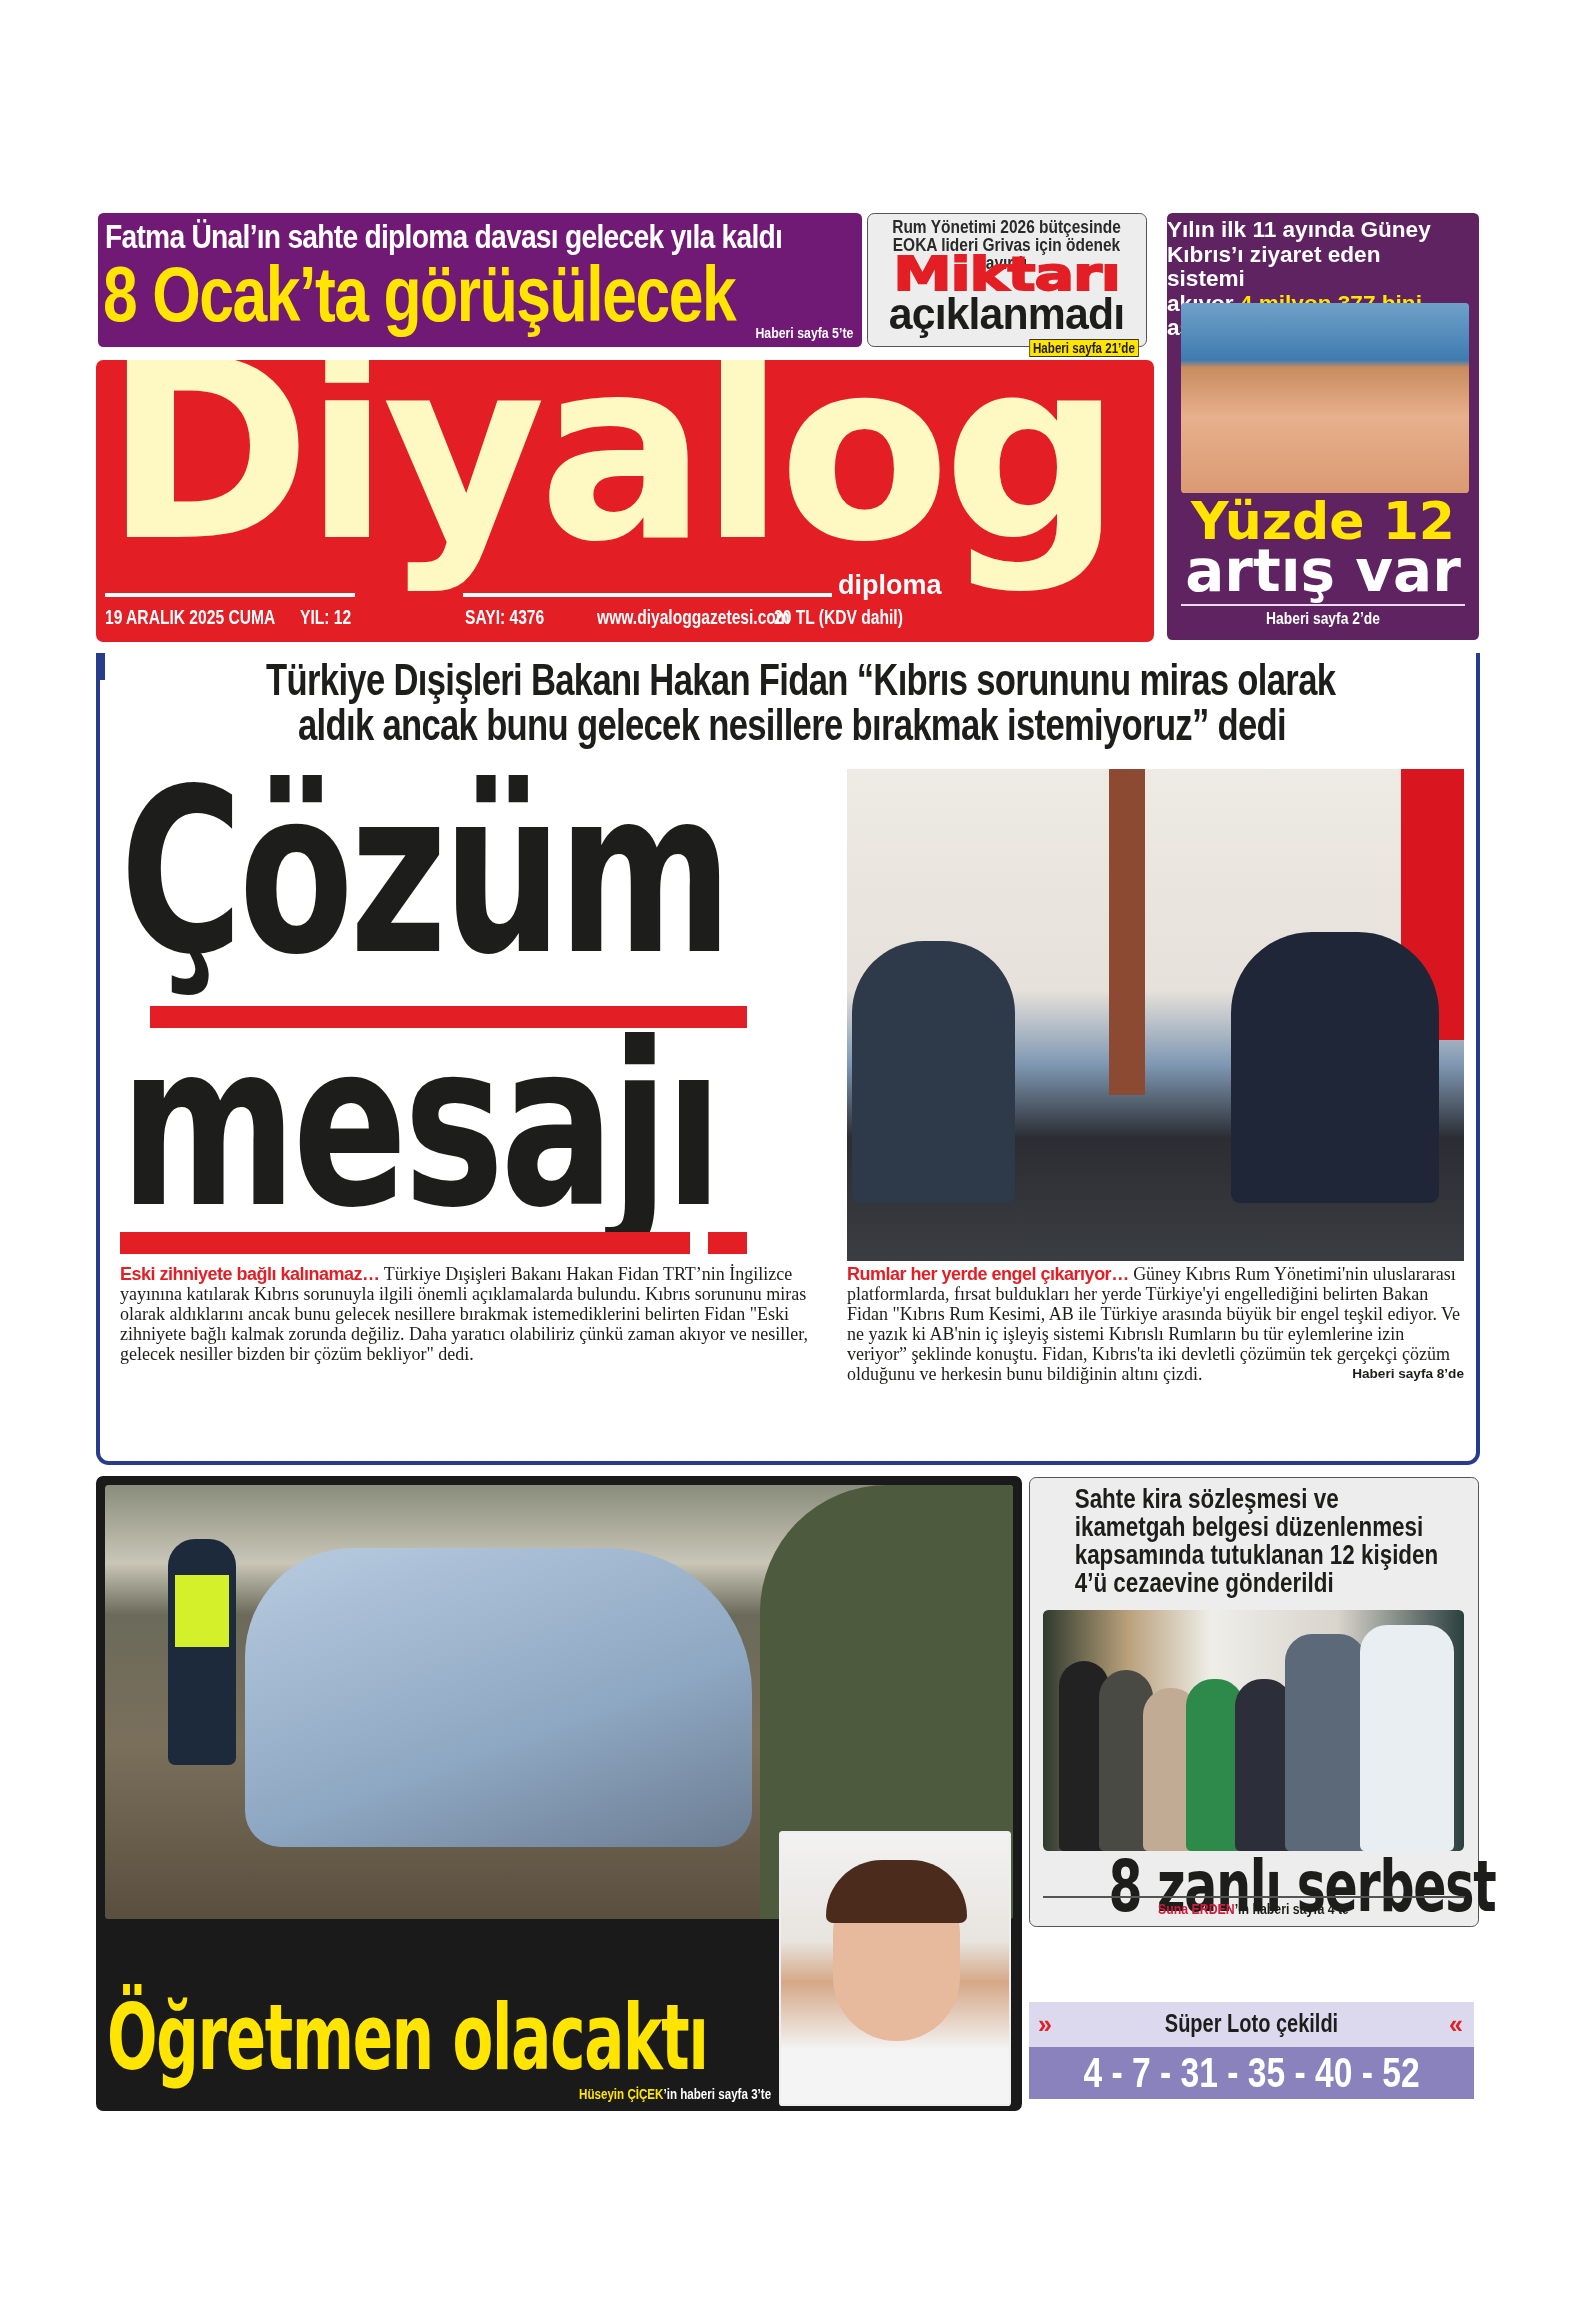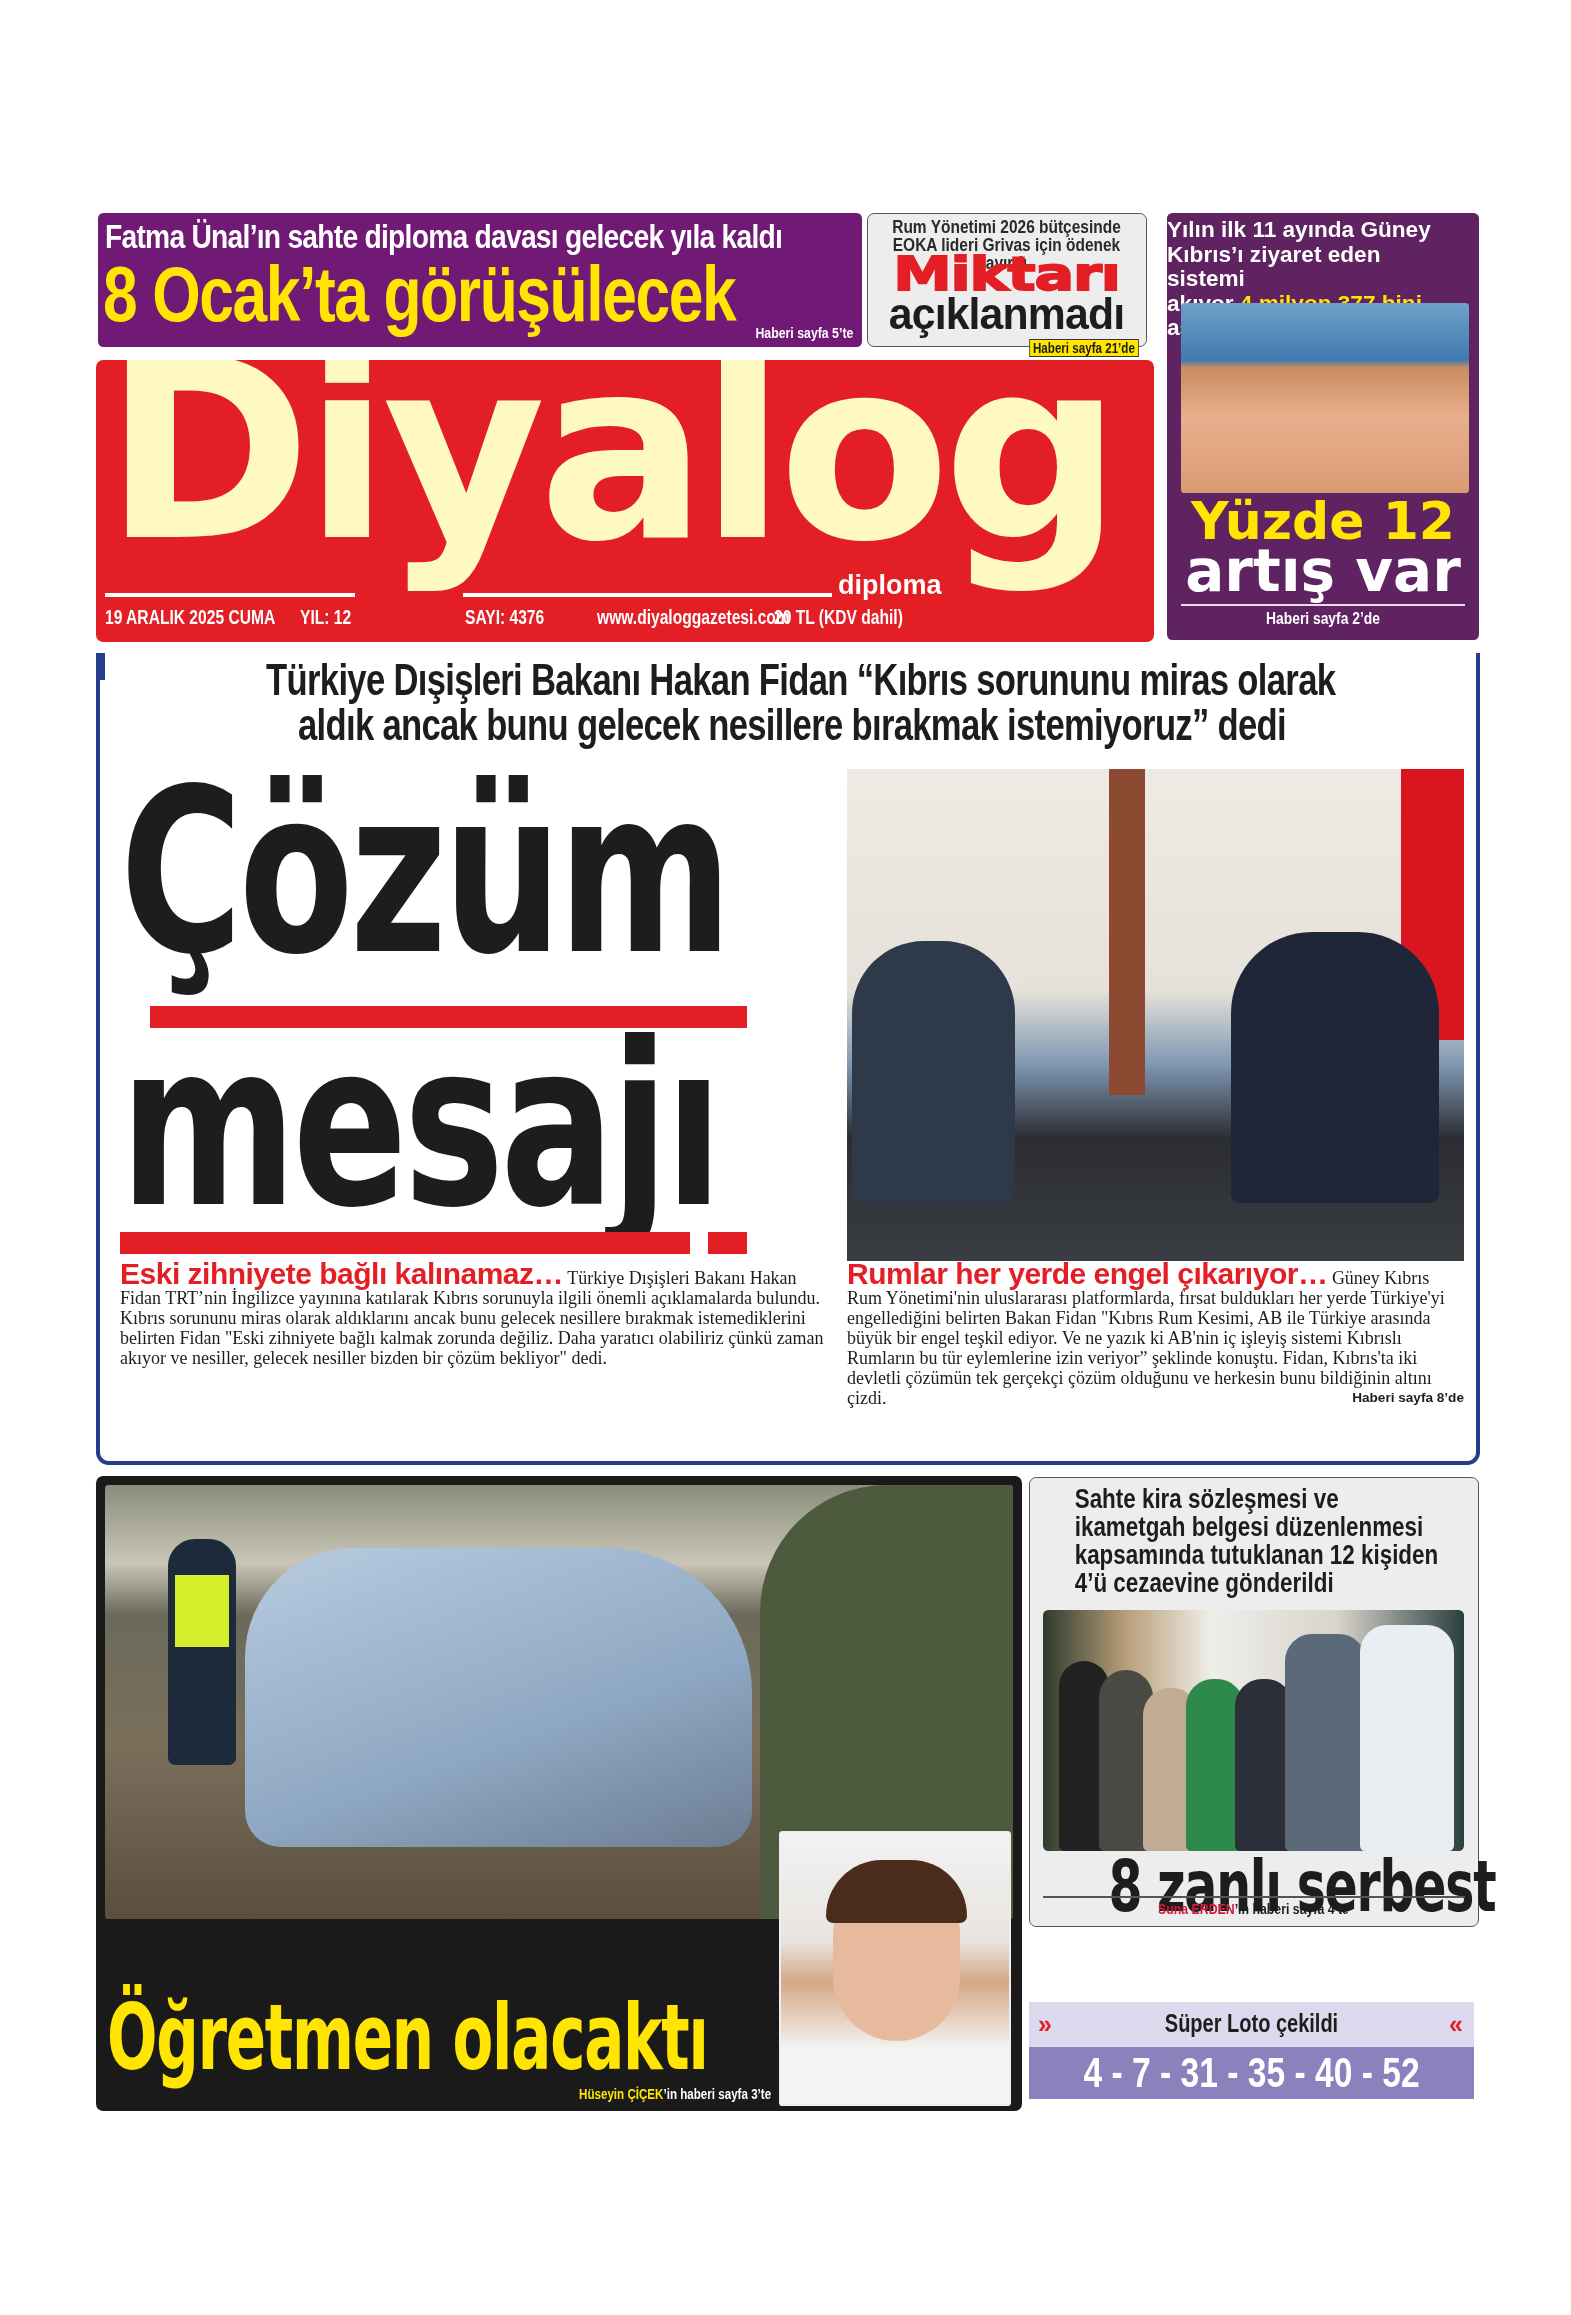--- a/index.html
+++ b/index.html
@@ -47,21 +47,21 @@
   #main-story .big2 { position: absolute; left: 20px; top: 360px; font-family: "DejaVu Sans", sans-serif; font-weight: bold; font-size: 226px; line-height: 1; color: #1d1d1b; letter-spacing: -5.4px; white-space: nowrap; transform: scaleX(0.75); transform-origin: left top; }
   .redbar { position: absolute; background: #e31e24; height: 22px; }
   #main-story .photo { position: absolute; left: 747px; top: 116px; width: 617px; height: 492px; background: linear-gradient(180deg, #eeeae4 0%, #e6e1da 45%, #7f98b3 60%, #2b2d33 75%, #3a3d42 100%); overflow: hidden; }
   #main-story .photo .pillar { position: absolute; left: 262px; top: 0; width: 36px; height: 326px; background: #8c4a32; }
   #main-story .photo .flag { position: absolute; right: 0; top: 0; width: 63px; height: 271px; background: #d9161f; }
   #main-story .photo .woman { position: absolute; left: 4.5px; top: 172px; width: 163px; height: 262px; background: #2e3a4a; border-radius: 72px 72px 9px 9px; }
   #main-story .photo .man { position: absolute; left: 384px; top: 163px; width: 208px; height: 271px; background: #1e2638; border-radius: 81px 81px 9px 9px; }
   #main-story .photo .caption { position: absolute; left: 178px; top: 11px; width: 268px; background: #ffe500; border-radius: 5.4px; text-align: center; font-weight: bold; font-size: 17px; line-height: 18px; padding: 5.4px 3.6px; color: #1d1d1b; }
   #main-story .photo .caption span { display: block; white-space: nowrap; transform: scaleX(0.84); }
   #main-story .col { position: absolute; top: 611px; font-family: "Liberation Serif", serif; font-size: 18px; line-height: 20px; color: #1d1d1b; text-align: left; }
-  #main-story .col .lead { font-family: "Liberation Sans", sans-serif; font-weight: bold; color: #e31e24; font-size: 30px; letter-spacing: -0.5px; text-align: center; }
+  #main-story .col .lead { font-family: "Liberation Sans", sans-serif; font-weight: bold; color: #e31e24; font-size: 18px; letter-spacing: -0.5px; text-align: center; }
   #main-story .col .ref { float: right; font-family: "Liberation Sans", sans-serif; font-weight: bold; font-size: 13.6px; }
 
   
   #accident-story { left: 96px; top: 1476px; width: 926px; height: 635px; background: #1a1a1a; border-radius: 7.2px; }
   #accident-story .photo { position: absolute; left: 9px; top: 9px; width: 908px; height: 434px; border-radius: 3.6px; overflow: hidden; background: linear-gradient(180deg, #8a8d7b 0%, #c9c6b8 18%, #6b6a5a 30%, #7a6f5b 60%, #5a4f3e 100%); }
   #accident-story .photo .car { position: absolute; left: 140px; top: 63px; width: 507px; height: 299px; background: linear-gradient(160deg, #b8cbe0, #8ea7c2 60%, #6c7d92); border-radius: 109px 145px 36px 36px; }
   #accident-story .photo .bush { position: absolute; right: 0; top: 0; width: 253px; height: 434px; background: #4d5a3e; border-radius: 127px 0 0 0; }
   #accident-story .photo .officer { position: absolute; left: 63px; top: 54px; width: 68px; height: 226px; background: #1d2a3c; border-radius: 27px 27px 7.2px 7.2px; }
   #accident-story .photo .officer::before { content: ""; position: absolute; left: 7.2px; top: 36px; width: 54px; height: 72px; background: #d3f02a; }
   #accident-story .portrait { position: absolute; left: 683px; top: 355px; width: 232px; height: 275px; border: 2.7px solid #eee; border-radius: 3.6px; background: linear-gradient(180deg, #f2f2f2 0%, #e8e4df 40%, #d5a887 55%, #f4f4f4 80%); overflow: hidden; }

